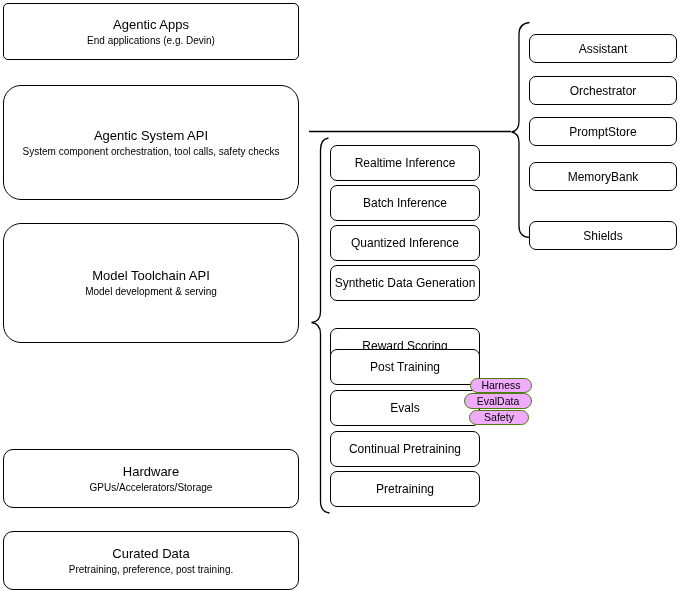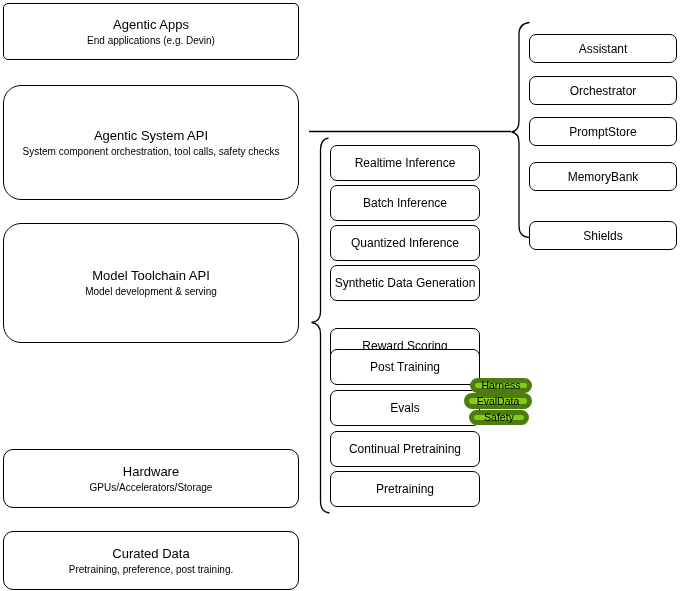--- a/index.html
+++ b/index.html
@@ -28,22 +28,22 @@
   .big { border-radius: 18px; }
   .med { border-radius: 10px; }
   .small { border-radius: 7px; }
 
   .title { font-size: 13px; line-height: 15px; white-space: nowrap; }
   .subtitle { font-size: 10px; line-height: 13px; margin-top: 2px; white-space: nowrap; }
   .item-label { font-size: 12px; line-height: 14px; white-space: nowrap; }
 
   .pill {
     position: absolute;
-    background: #84cc16;
-    border: 5px solid #4d7c0f;
+    background: #f0abfc;
+    border: 1px solid #4d7c0f;
     border-radius: 999px;
     box-sizing: border-box;
     display: flex;
     align-items: center;
     justify-content: center;
     font-size: 10.5px;
     line-height: 11px;
     white-space: nowrap;
   }
 

